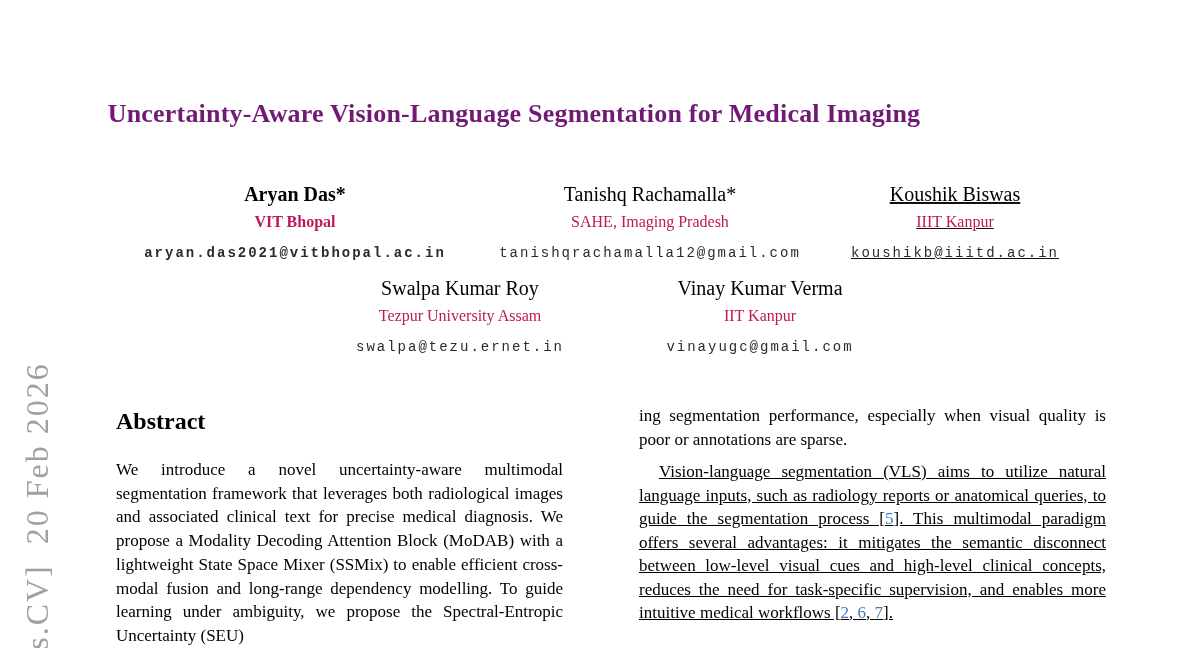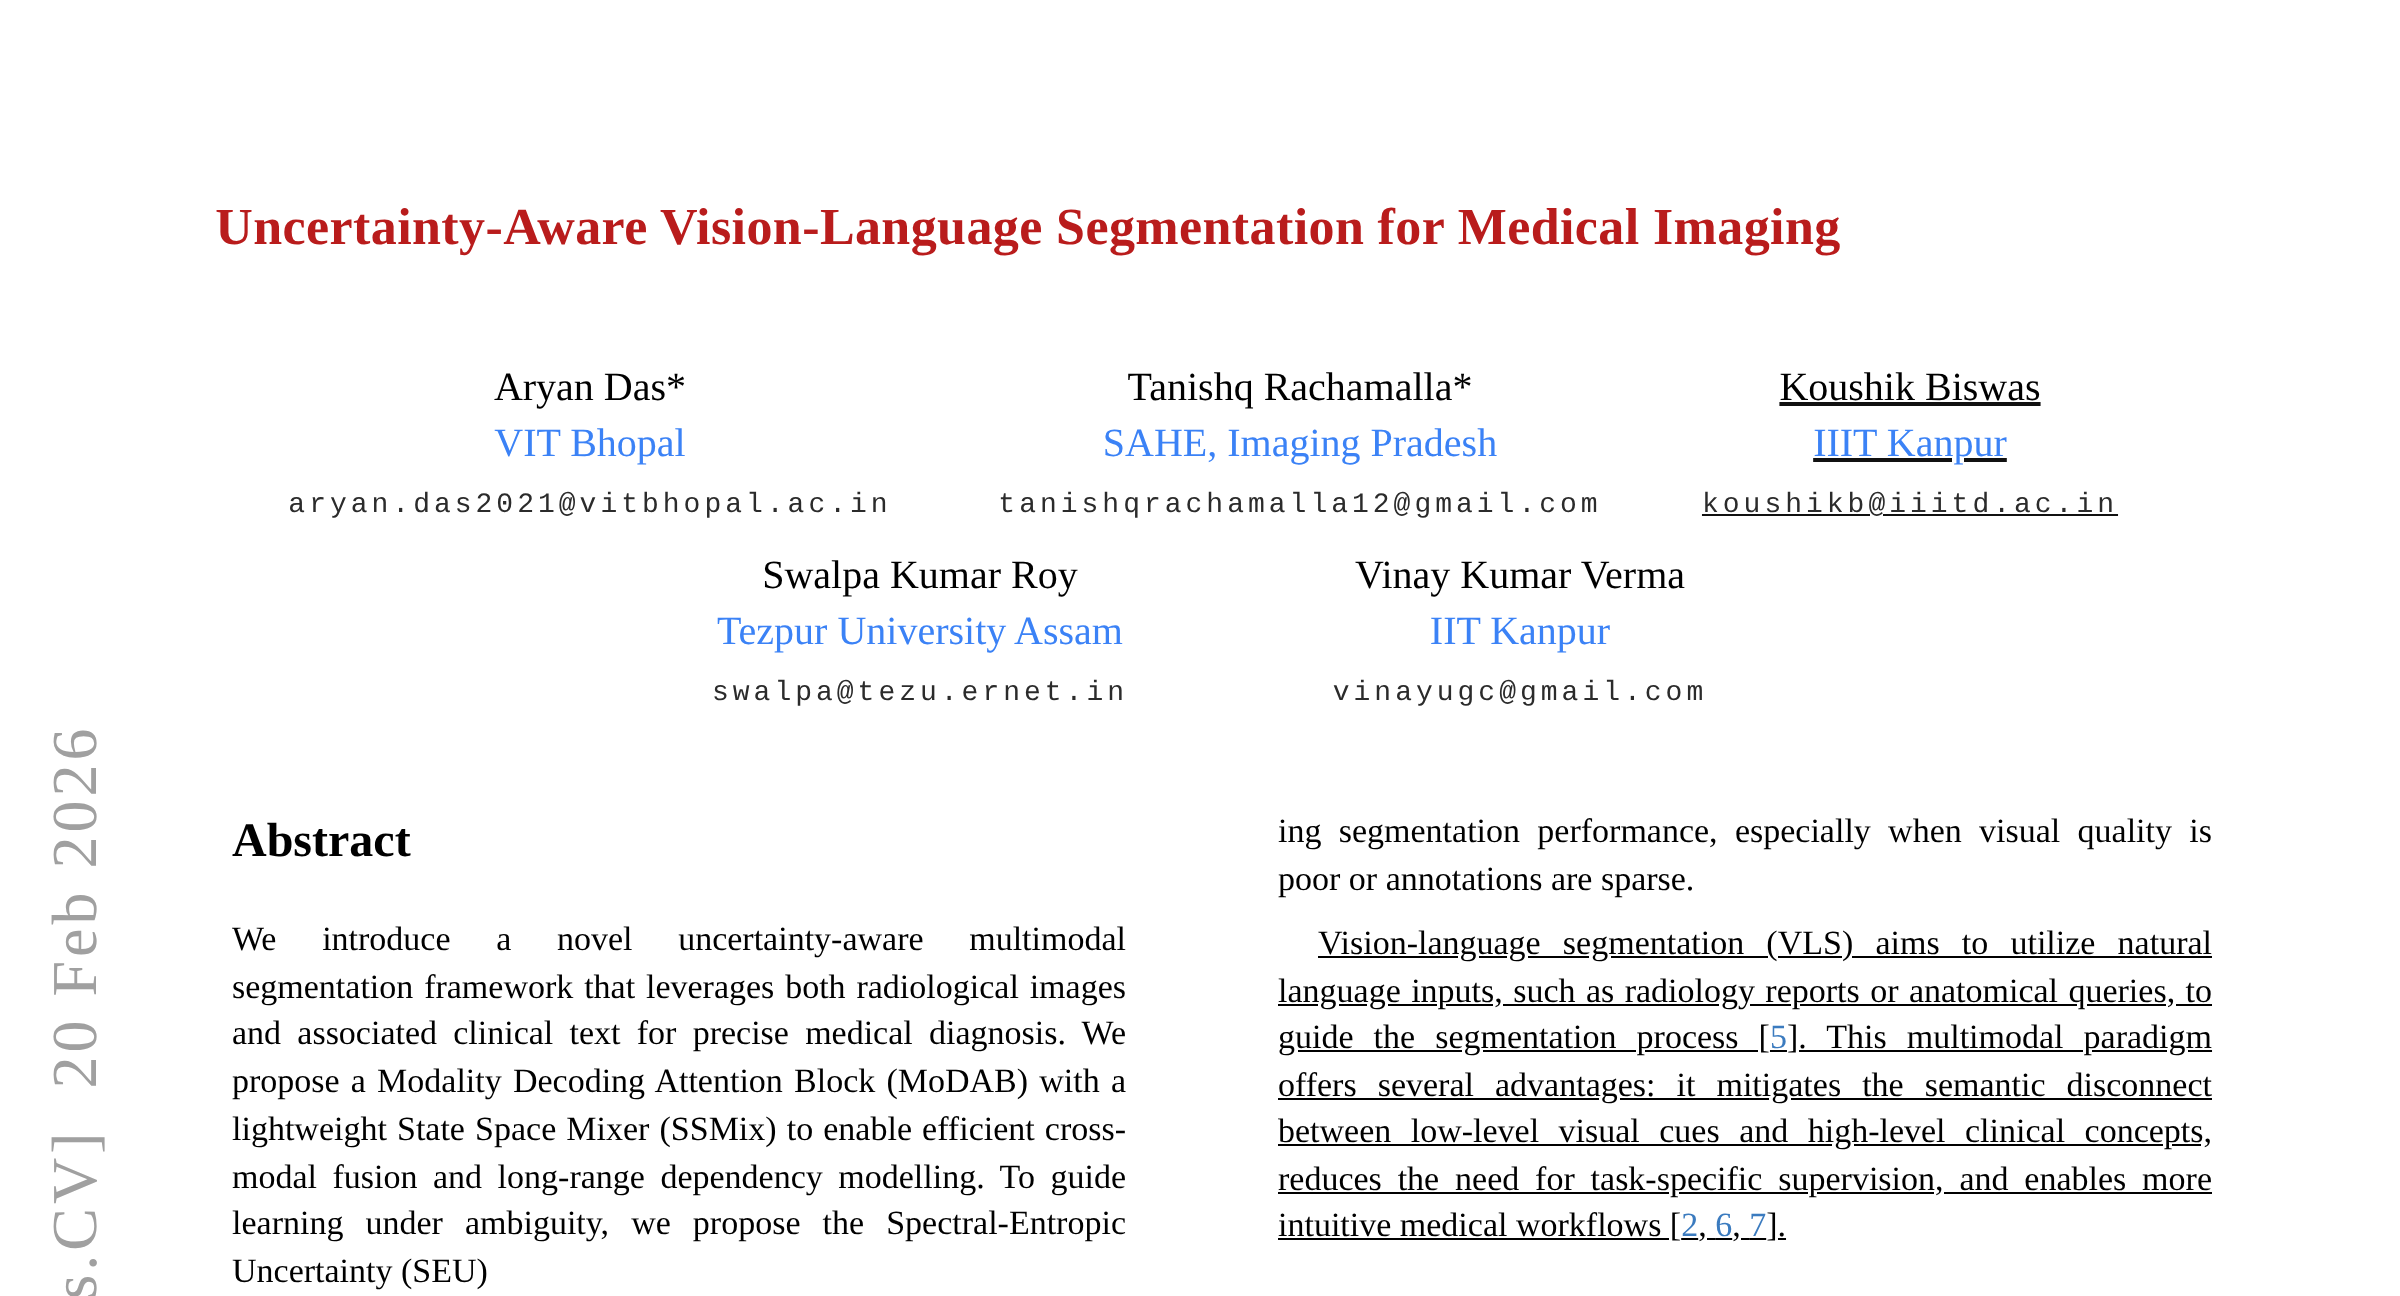--- a/index.html
+++ b/index.html
@@ -7,26 +7,26 @@
     position:relative;
     width:1200px;height:648px;
     background:#ffffff;
     overflow:hidden;
     font-family:"Liberation Serif","DejaVu Serif",serif;
     color:#111;
   }
   .title{
     position:absolute;top:99px;left:0;width:1028px;
     text-align:center;
-    font-size:26px;font-weight:bold;color:#b91c1c;
+    font-size:26px;font-weight:bold;color:#701a75;
     letter-spacing:0.2px;
   }
   .author-block{position:absolute;text-align:center;}
   .author-name{font-size:20px;color:#000;line-height:28px;}
-  .author-affil{font-size:20px;color:#3b82f6;line-height:28px;}
+  .author-affil{font-size:16px;color:#be185d;line-height:28px;}
   .author-email{
     font-family:"Liberation Mono","DejaVu Sans Mono",monospace;
     font-size:14px;color:#2b2b2b;letter-spacing:2px;
     margin-top:9px;white-space:nowrap;
   }
   .abstract-heading{
     position:absolute;top:408px;left:116px;width:447px;
     font-size:24px;font-weight:bold;color:#000;
   }
   .abstract-body{
@@ -52,21 +52,21 @@
 </style>
 </head>
 <body>
 
 <div id="page">
 
   <div class="watermark">cs.CV]  20 Feb 2026</div>
 
   <h1 class="title" style="margin:0;">Uncertainty-Aware Vision-Language Segmentation for Medical Imaging</h1>
 
-  <div class="author-block" style="top:180px;left:130px;width:330px;">
+  <div class="author-block" style="top:180px;left:130px;width:330px;font-weight:bold;">
     <div class="author-name">Aryan Das*</div>
     <div class="author-affil">VIT Bhopal</div>
     <div class="author-email">aryan.das2021@vitbhopal.ac.in</div>
   </div>
   <div class="author-block" style="top:180px;left:455px;width:390px;">
     <div class="author-name">Tanishq Rachamalla*</div>
     <div class="author-affil">SAHE, Imaging Pradesh</div>
     <div class="author-email">tanishqrachamalla12@gmail.com</div>
   </div>
   <div class="author-block" style="top:180px;left:790px;width:330px;text-decoration:underline;">

